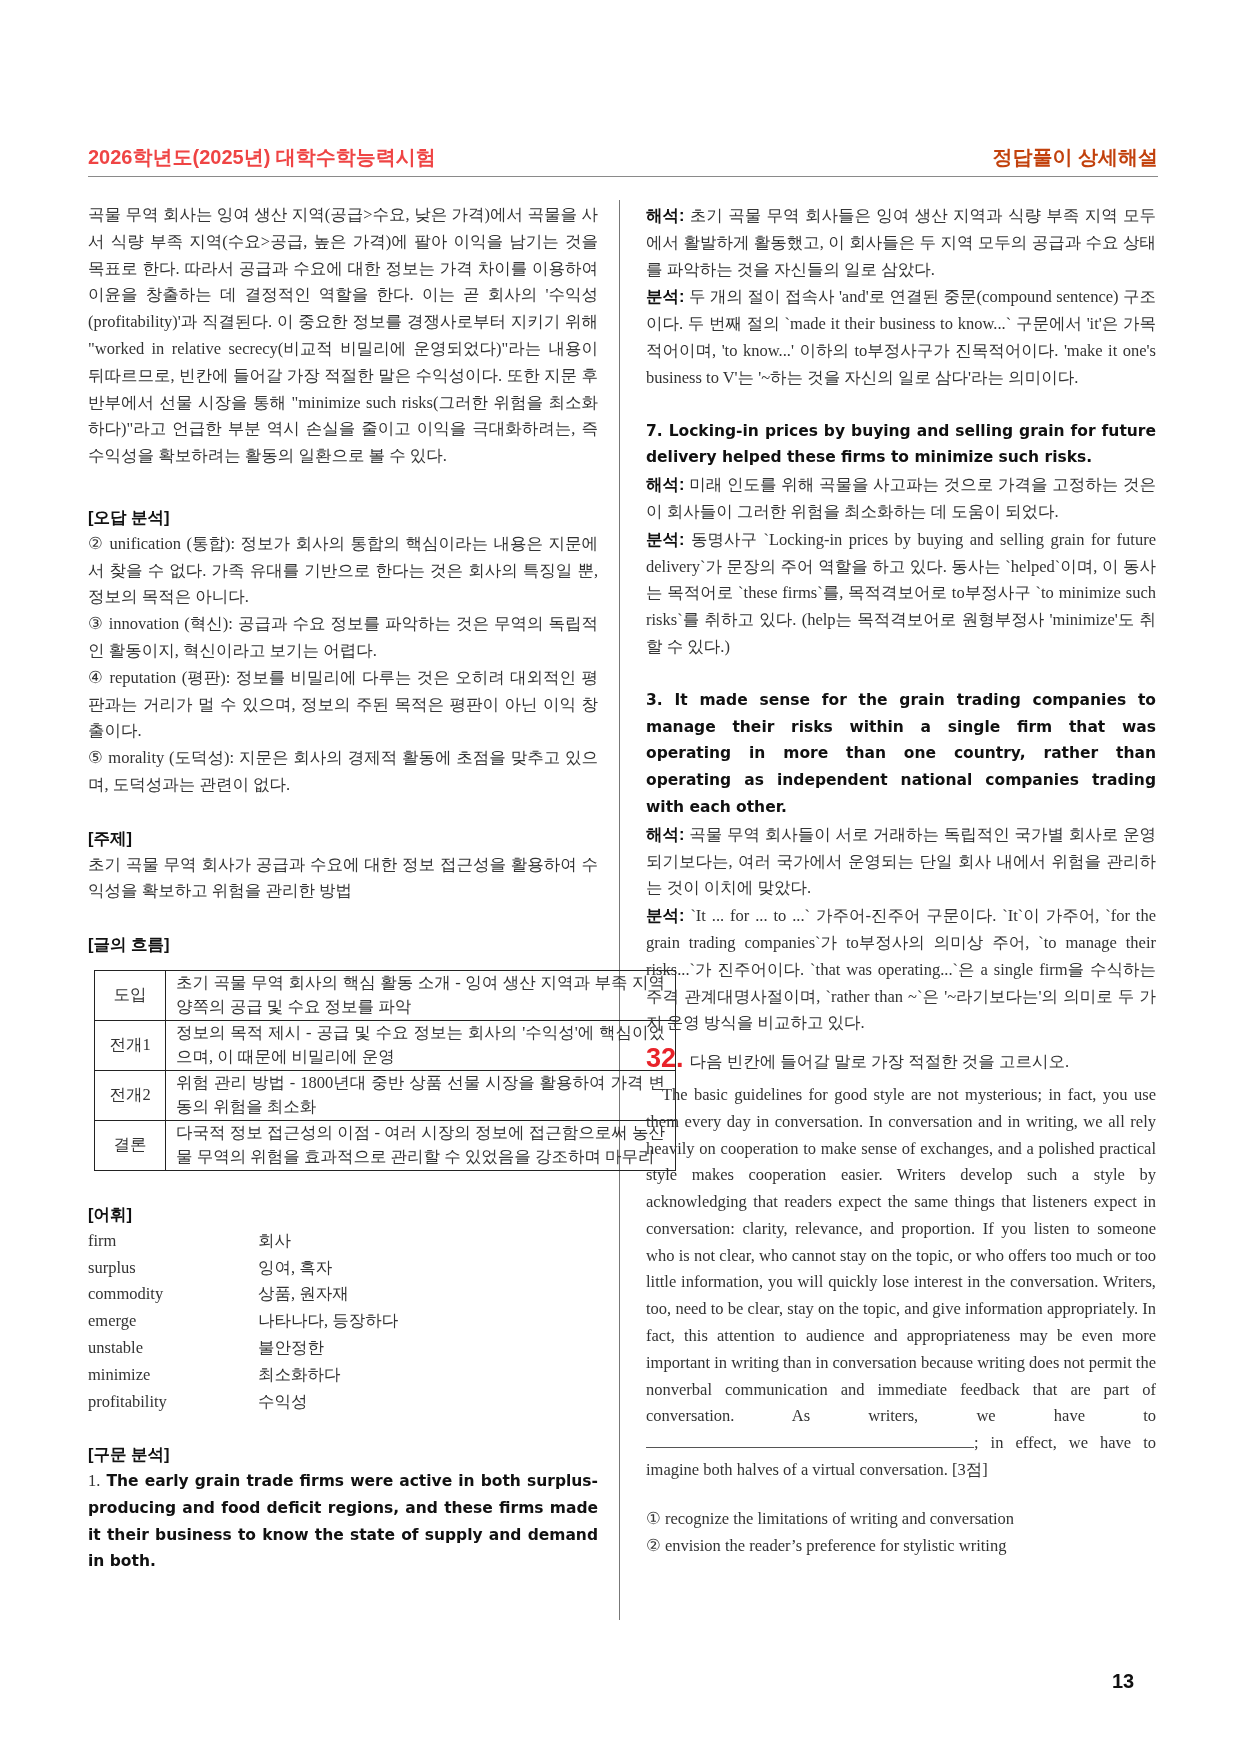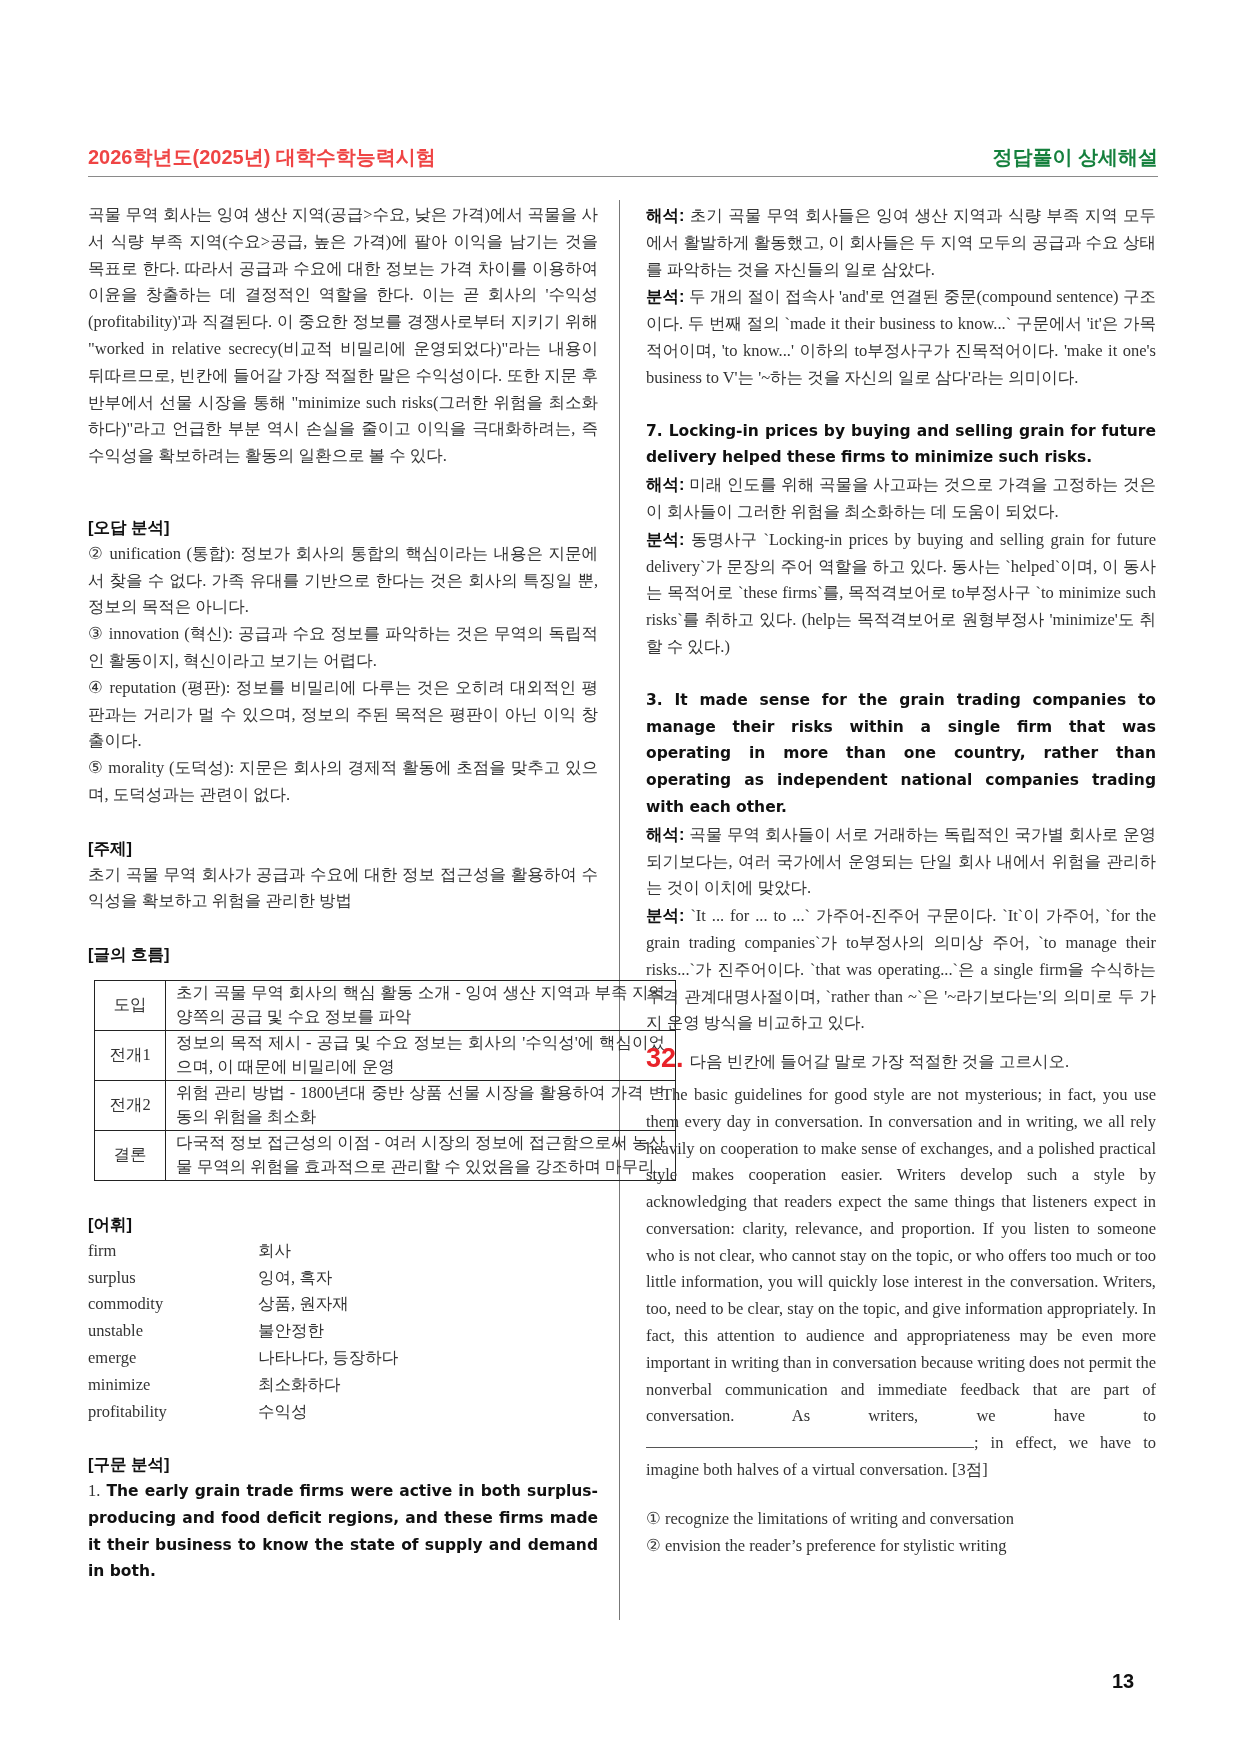--- a/index.html
+++ b/index.html
@@ -1,19 +1,19 @@
 <!DOCTYPE html>
 <html><head>
   <meta charset="utf-8">
   <style>
     html, body { margin: 0; padding: 0; background: #ffffff; }
     body { width: 1240px; height: 1753px; position: relative; overflow: hidden; color: #222; }
     .header { position: absolute; left: 88px; top: 140px; width: 1070px; height: 36px; border-bottom: 1.5px solid #8a8a8a; }
     .header-title { position: absolute; left: 0; top: 4px; font-family: "Liberation Sans", sans-serif; font-weight: bold; font-size: 20px; color: #ef4444; }
-    .header-sub { position: absolute; right: 0; top: 4px; font-family: "Liberation Sans", sans-serif; font-weight: bold; font-size: 20px; color: #15803d; }
+    .header-sub { position: absolute; right: 0; top: 4px; font-family: "Liberation Sans", sans-serif; font-weight: bold; font-size: 20px; color: #c2410c; }
     .col { position: absolute; top: 202px; width: 510px; font-family: "Liberation Serif", serif; font-size: 16.5px; line-height: 26.8px; color: #333; }
     .col-left { left: 88px; }
     .col-right { left: 646px; }
     .divider { position: absolute; left: 619px; top: 200px; width: 1px; height: 1420px; background: #777; }
     p { margin: 0; text-align: justify; text-align-last: left; }
     .sec-title { font-family: "Liberation Sans", sans-serif; font-weight: bold; font-size: 16.5px; color: #111; margin: 26px 0 0 0; }
     .label-bold { font-family: "Liberation Sans", sans-serif; font-weight: bold; color: #111; }
     .eng-bold { font-family: "DejaVu Sans", sans-serif; font-weight: bold; font-size: 15.5px; color: #111; text-align: justify; }
     table.flow { border-collapse: collapse; width: 582px; margin: 12px 0 0 6px; font-family: "Liberation Serif", serif; font-size: 16.5px; line-height: 24.5px; color: #333; }
     table.flow td { border: 1.5px solid #222; padding: 0 10px; vertical-align: middle; }
@@ -34,21 +34,21 @@
 <div class="header">
   <span class="header-title">2026학년도(2025년)  대학수학능력시험</span>
   <span class="header-sub">정답풀이  상세해설</span>
 </div>
 
 <div class="divider"></div>
 
 <div class="col col-left">
   <p>곡물 무역 회사는 잉여 생산 지역(공급&gt;수요, 낮은 가격)에서 곡물을 사서 식량 부족 지역(수요&gt;공급, 높은 가격)에 팔아 이익을 남기는 것을 목표로 한다. 따라서 공급과 수요에 대한 정보는 가격 차이를 이용하여 이윤을 창출하는 데 결정적인 역할을 한다. 이는 곧 회사의 '수익성(profitability)'과 직결된다. 이 중요한 정보를 경쟁사로부터 지키기 위해 "worked in relative secrecy(비교적 비밀리에 운영되었다)"라는 내용이 뒤따르므로, 빈칸에 들어갈 가장 적절한 말은 수익성이다. 또한 지문 후반부에서 선물 시장을 통해 "minimize such risks(그러한 위험을 최소화하다)"라고 언급한 부분 역시 손실을 줄이고 이익을 극대화하려는, 즉 수익성을 확보하려는 활동의 일환으로 볼 수 있다.</p>
 
-  <div class="sec-title" style="margin-top:44px;">[오답 분석]</div>
+  <div class="sec-title" style="margin-top:34px;">[오답 분석]</div>
   <p>② unification (통합): 정보가 회사의 통합의 핵심이라는 내용은 지문에서 찾을 수 없다. 가족 유대를 기반으로 한다는 것은 회사의 특징일 뿐, 정보의 목적은 아니다.</p>
   <p>③ innovation (혁신): 공급과 수요 정보를 파악하는 것은 무역의 독립적인 활동이지, 혁신이라고 보기는 어렵다.</p>
   <p>④ reputation (평판): 정보를 비밀리에 다루는 것은 오히려 대외적인 평판과는 거리가 멀 수 있으며, 정보의 주된 목적은 평판이 아닌 이익 창출이다.</p>
   <p>⑤ morality (도덕성): 지문은 회사의 경제적 활동에 초점을 맞추고 있으며, 도덕성과는 관련이 없다.</p>
 
   <div class="sec-title">[주제]</div>
   <p>초기 곡물 무역 회사가 공급과 수요에 대한 정보 접근성을 활용하여 수익성을 확보하고 위험을 관리한 방법</p>
 
   <div class="sec-title">[글의 흐름]</div>
   <table class="flow">
@@ -80,26 +80,26 @@
       </div>
     <div class="vocab-row">
         <span class="vocab-en">surplus</span>
         <span>잉여, 흑자</span>
       </div>
     <div class="vocab-row">
         <span class="vocab-en">commodity</span>
         <span>상품, 원자재</span>
       </div>
     <div class="vocab-row">
+        <span class="vocab-en">emerge</span>
+        <span>나타나다, 등장하다</span>
+      </div>
+    <div class="vocab-row">
         <span class="vocab-en">unstable</span>
         <span>불안정한</span>
-      </div>
-    <div class="vocab-row">
-        <span class="vocab-en">emerge</span>
-        <span>나타나다, 등장하다</span>
       </div>
     <div class="vocab-row">
         <span class="vocab-en">minimize</span>
         <span>최소화하다</span>
       </div>
     <div class="vocab-row">
         <span class="vocab-en">profitability</span>
         <span>수익성</span>
       </div>
   </div>

